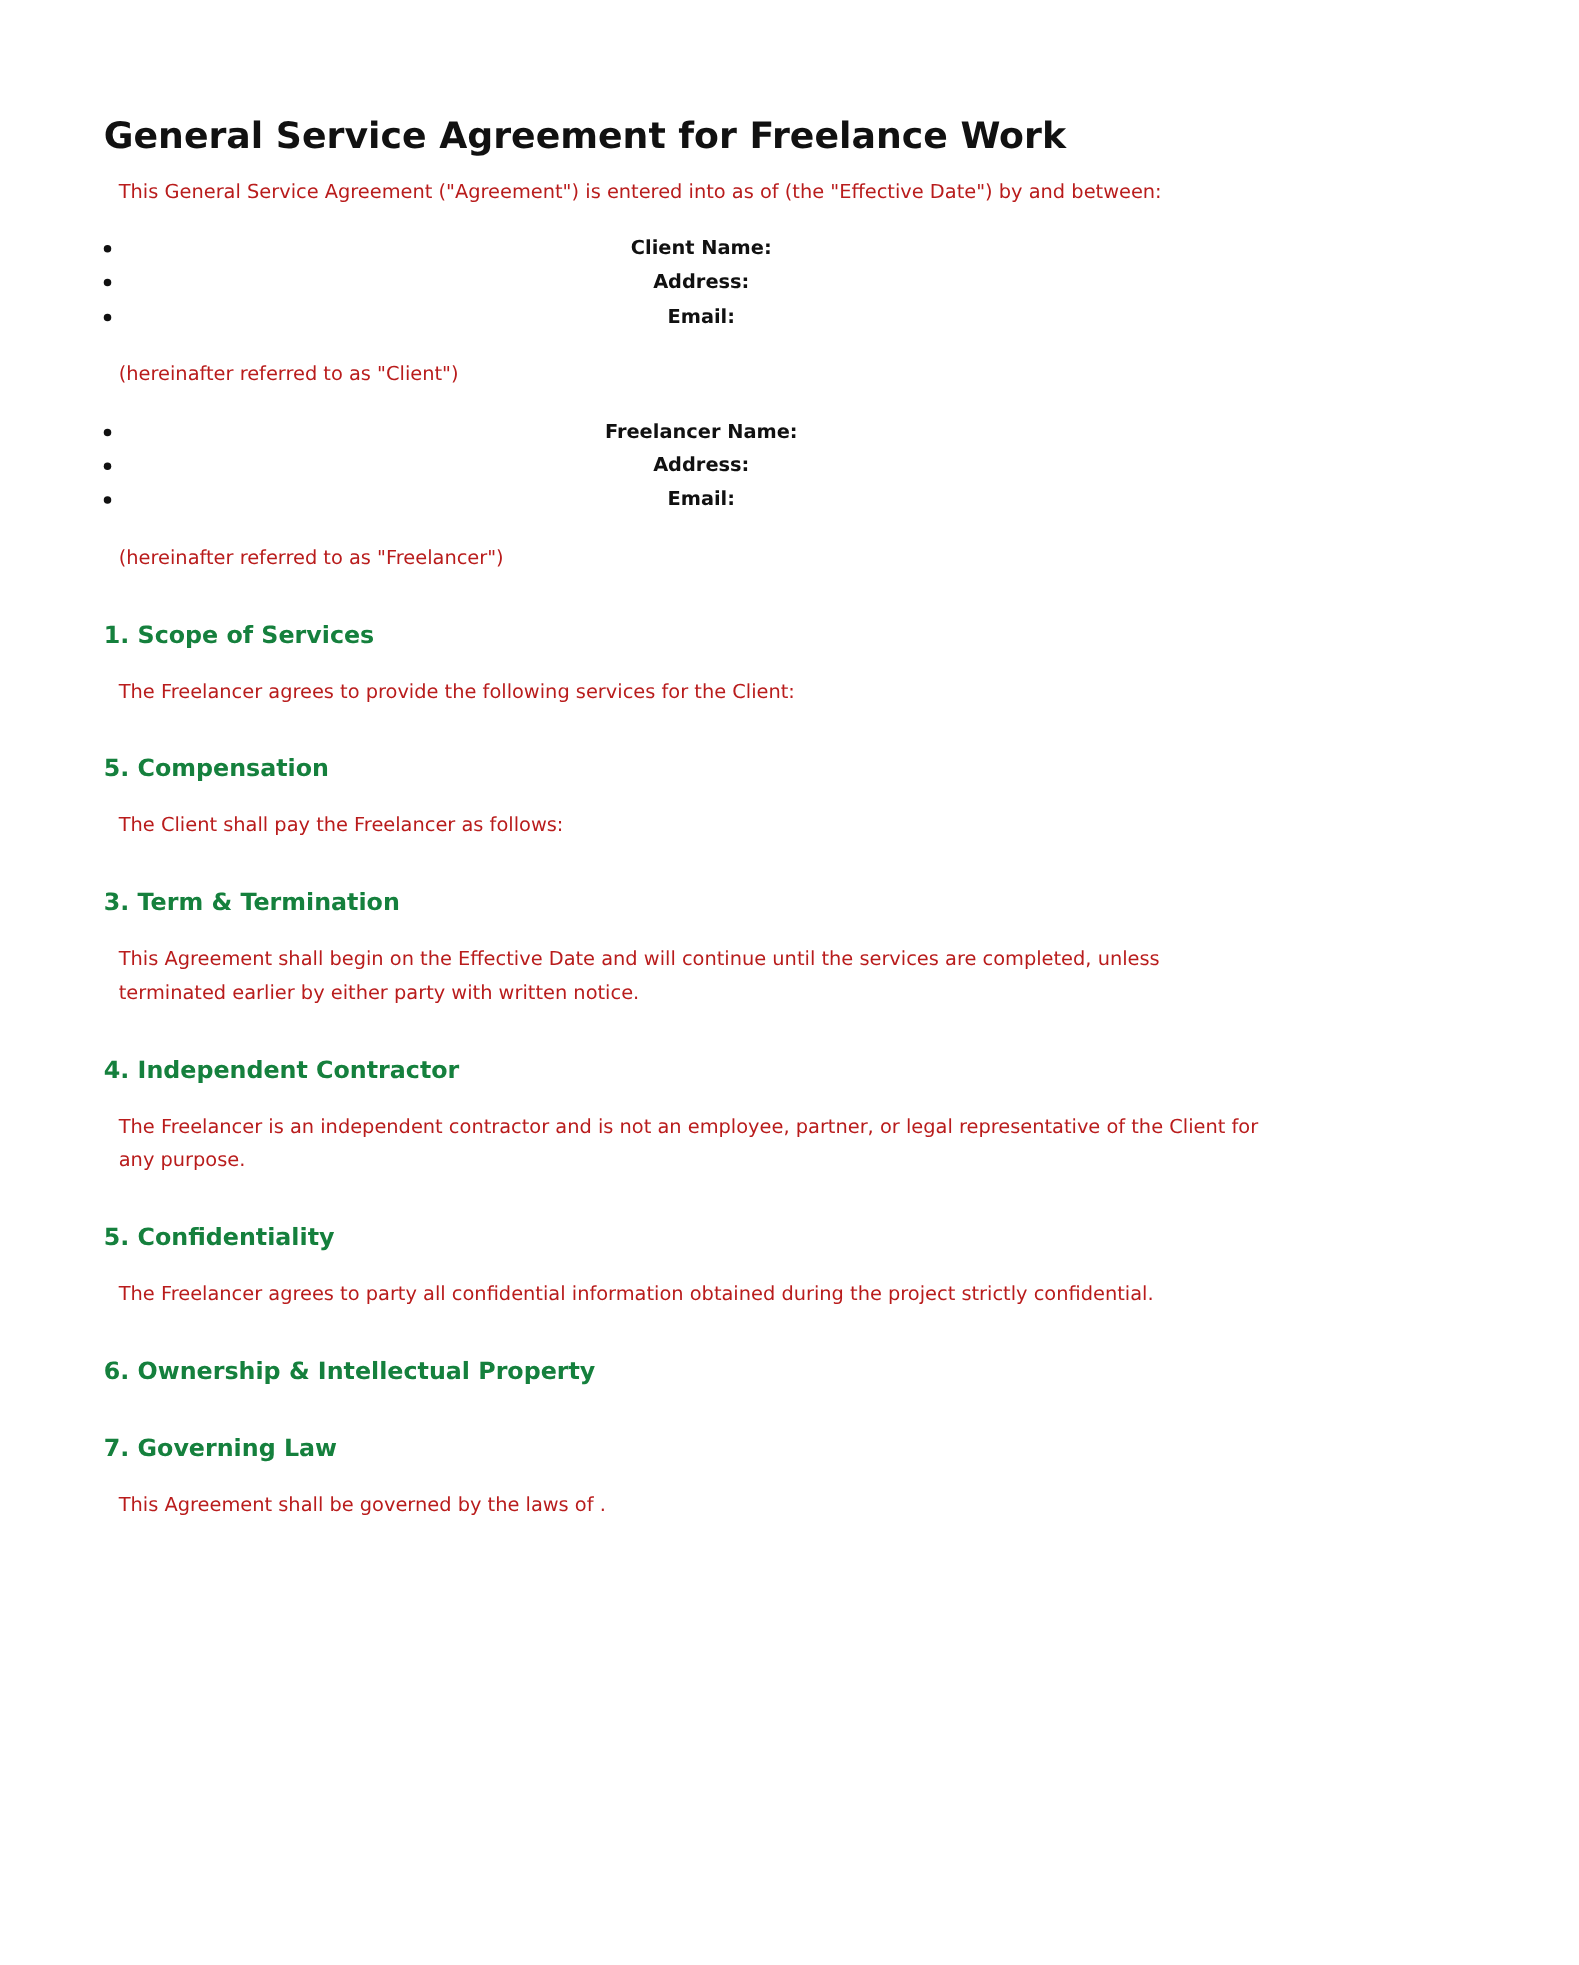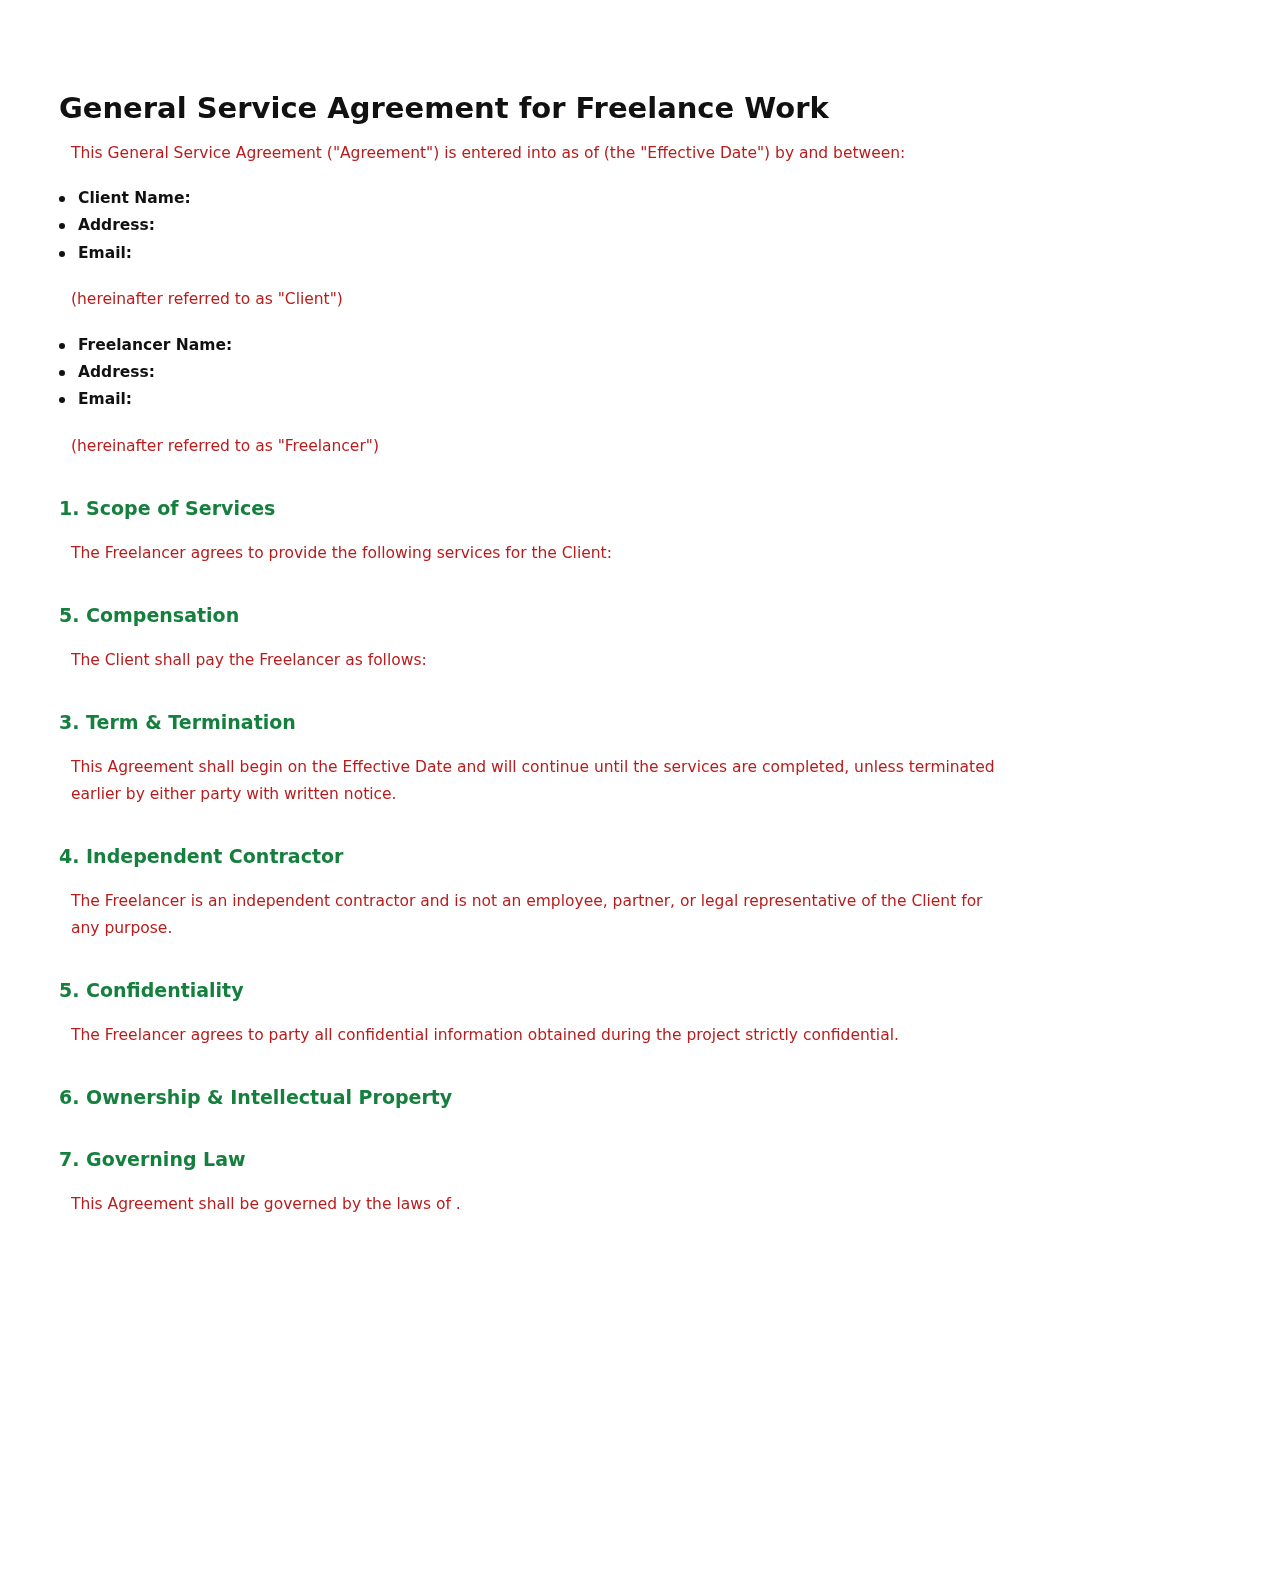--- a/index.html
+++ b/index.html
@@ -7,21 +7,21 @@
       padding: 0;
       background: #ffffff;
     }
     body {
       width: 1263px;
       min-height: 1572px;
       font-family: "DejaVu Sans", "Liberation Sans", sans-serif;
       color: #111111;
     }
     .page {
-      padding: 88px 82px 0 59px;
+      padding: 88px 82px 0 83px;
       box-sizing: border-box;
       width: 1102px;
     }
     h1.doc-title {
       font-family: "DejaVu Sans", sans-serif;
       font-size: 29px;
       font-weight: bold;
       line-height: 40px;
       margin: 0 0 10px 0;
       letter-spacing: 0px;
@@ -33,20 +33,21 @@
       margin: 12px;
       color: #b91c1c;
     }
     p.intro {
       margin-bottom: 18px;
     }
     ul.party-list {
       margin: 0 0 19px 0;
       padding: 0 0 0 19px;
       list-style: none;
+      text-align: center;
     }
     ul.party-list li {
       position: relative;
       font-size: 15.5px;
       line-height: 27.3px;
       font-weight: bold;
     }
     ul.party-list li .bullet {
       position: absolute;
       left: -19px;

